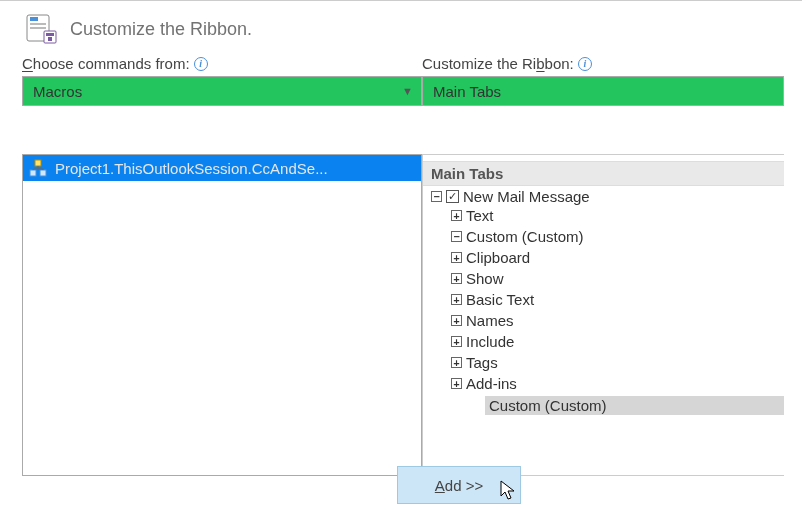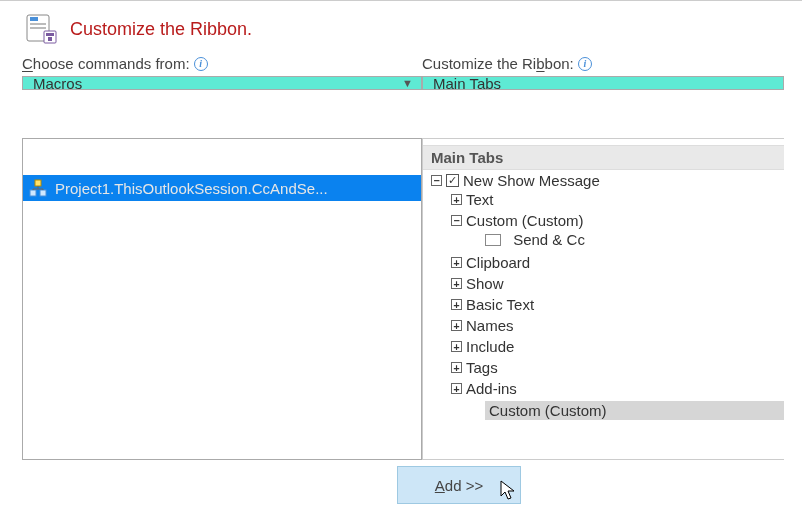--- a/index.html
+++ b/index.html
@@ -16,21 +16,21 @@
     border-top: 1px solid #ccc;
   }
   .header {
     display: flex;
     align-items: center;
     padding: 12px 18px 10px 24px;
     gap: 12px;
   }
   .header-title {
     font-size: 18px;
-    color: #b91c1c;
+    color: #737373;
   }
   .columns {
     display: flex;
     padding: 0 18px 0 22px;
   }
   .left-col { flex: 0 0 400px; }
   .right-col { flex: 1; }
   .label-row {
     display: flex;
     align-items: center;
@@ -47,26 +47,26 @@
     font-size: 10px;
     font-style: italic;
     font-weight: bold;
     display: inline-flex;
     align-items: center; justify-content: center;
     line-height: 1;
     font-family: Georgia, serif;
   }
   .combo {
     border: 1px solid #aaa;
-    height: 14px;
+    height: 30px;
     display: flex;
     align-items: center;
     justify-content: space-between;
     padding: 0 8px 0 10px;
-    background: #5eead4;
+    background: #22c55e;
     color: #333;
     margin-bottom: 48px;
   }
   .combo-chev {
     font-size: 11px;
     color: #555;
   }
   .left-list {
     border: 1px solid #aaa;
     height: 322px;
@@ -162,21 +162,21 @@
   .macro-item{background:#0a82ef;}
   .macro-item{background:#0a82ef;}
   .macro-item{background:#0a82ef;}
   
   .macro-item{background:#0a82ef;}
   .macro-item{background:#0a82ef;}
   .macro-item{background:#0a82ef;}
   .macro-item{background:#0a82ef;}
   .macro-item{background:#0a82ef;}
   .macro-item{background:#0a82ef;}
-  .macro-item{background:#0a82ef;margin-top:36px;}
+  .macro-item{background:#0a82ef;}
   
   .macro-item{background:#0a82ef;}
   .macro-item{background:#0a82ef;}
   .macro-item{background:#0a82ef;}
   .macro-item{background:#0a82ef;}
   .macro-item{background:#0a82ef;}
   .macro-item{background:#0a82ef;}
   .macro-item{background:#0a82ef;}
   .macro-item{background:#0a82ef;}
   .macro-item{background:#0a82ef;}
@@ -249,39 +249,34 @@
       <span>Main Tabs</span>
     </div>
     <div class="treebox">
       <div class="tree-header">Main Tabs</div>
       <div class="tree">
         <ul>
           <li>
             <span class="node">
               <span class="pm">−</span>
               <span class="chk">✓</span>
-              <span>New Show Message</span>
+              <span>New Mail Message</span>
             </span>
             <ul>
               <li>
                   <span class="node">
                     <span class="pm">+</span>
                     <span>Text</span>
                   </span>
                 </li>
               <li>
                 <span class="node">
                     <span class="pm">−</span>
                     <span>Custom (Custom)</span>
                   </span>
-                <ul>
-                    <li>
-                      <span class="node" style="padding-left:14px;"><span class="leaficon"></span>&nbsp;<span>Send &amp; Cc</span></span>
-                    </li>
-                  </ul>
               </li>
               <li>
                   <span class="node">
                     <span class="pm">+</span>
                     <span>Clipboard</span>
                   </span>
                 </li>
               <li>
                   <span class="node">
                     <span class="pm">+</span>

